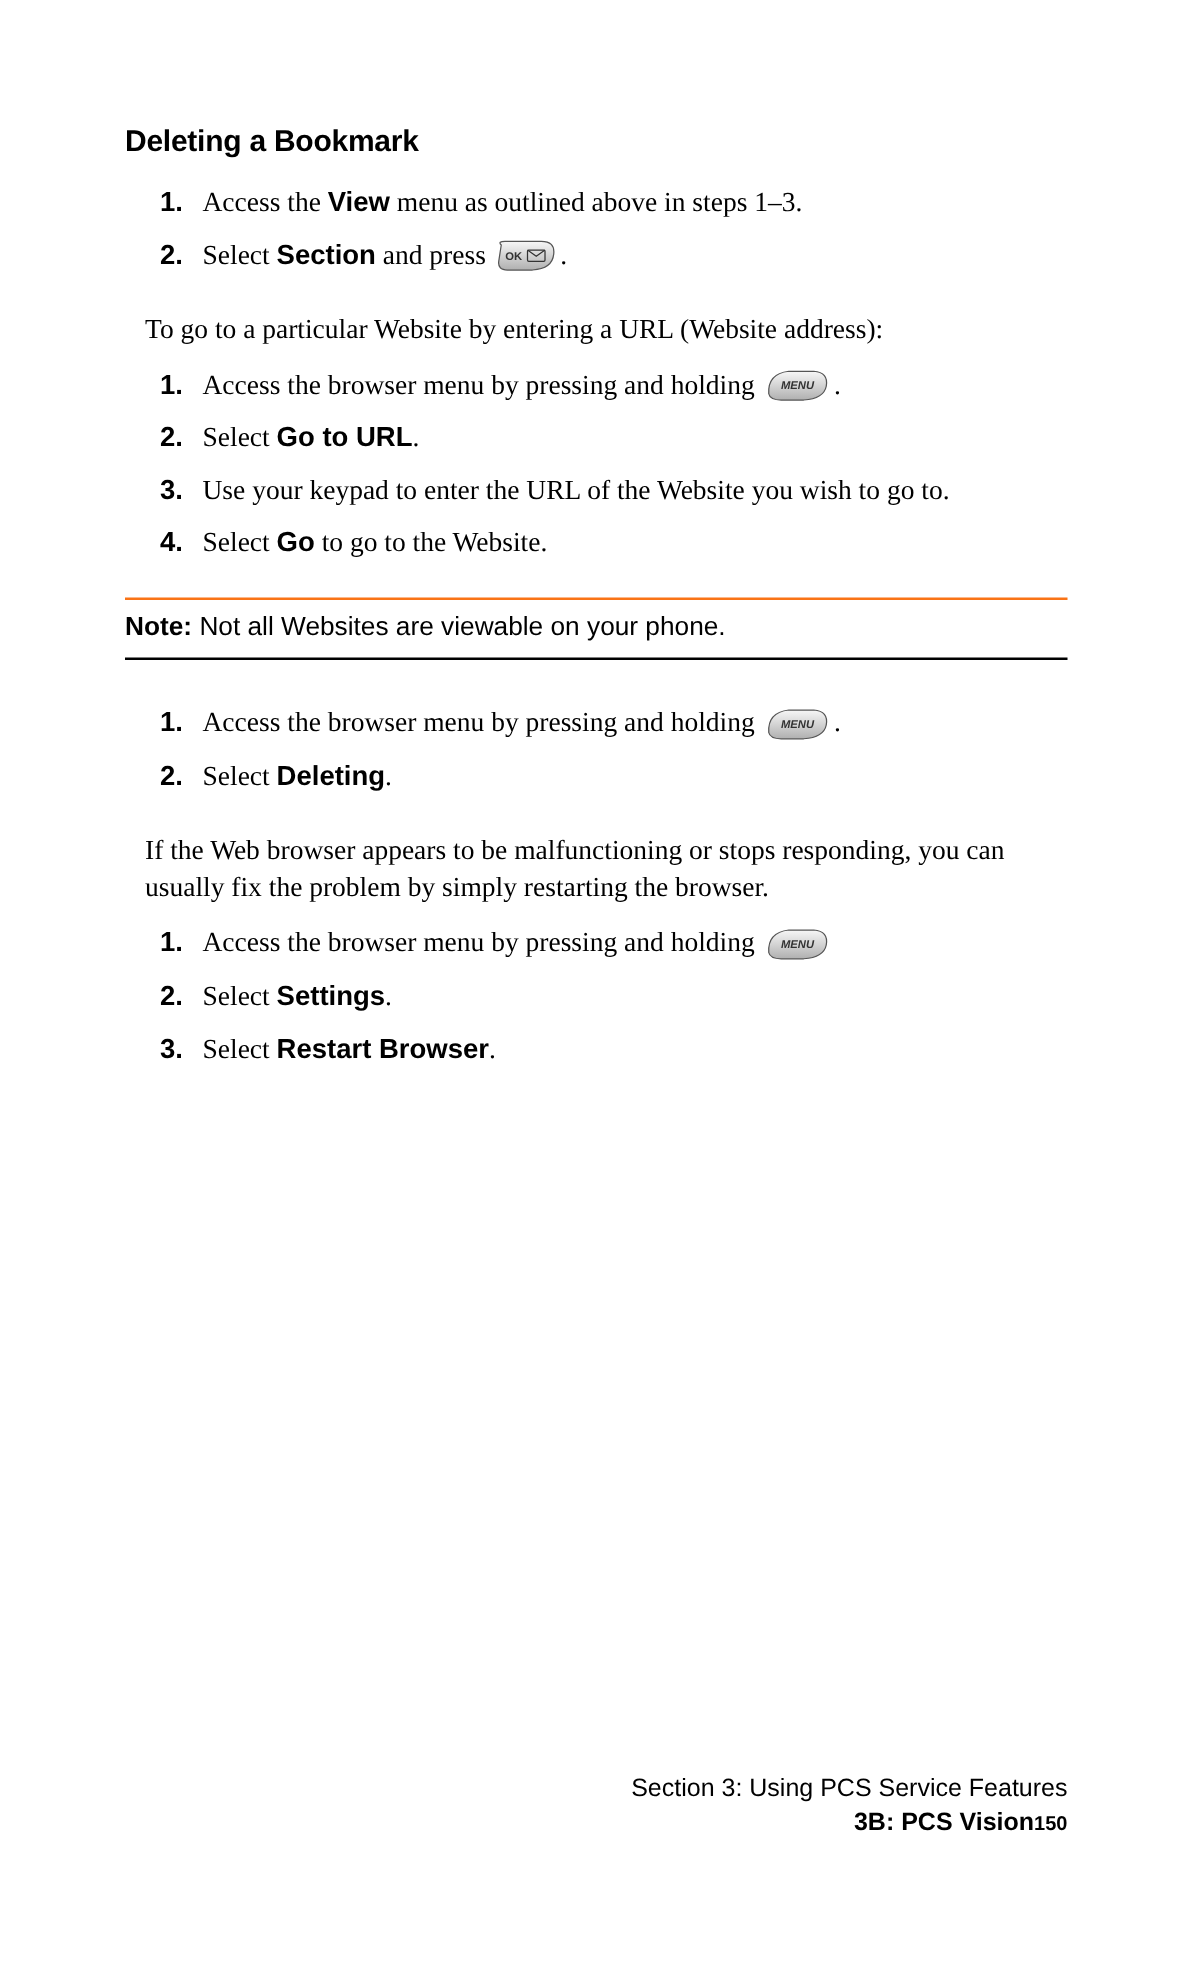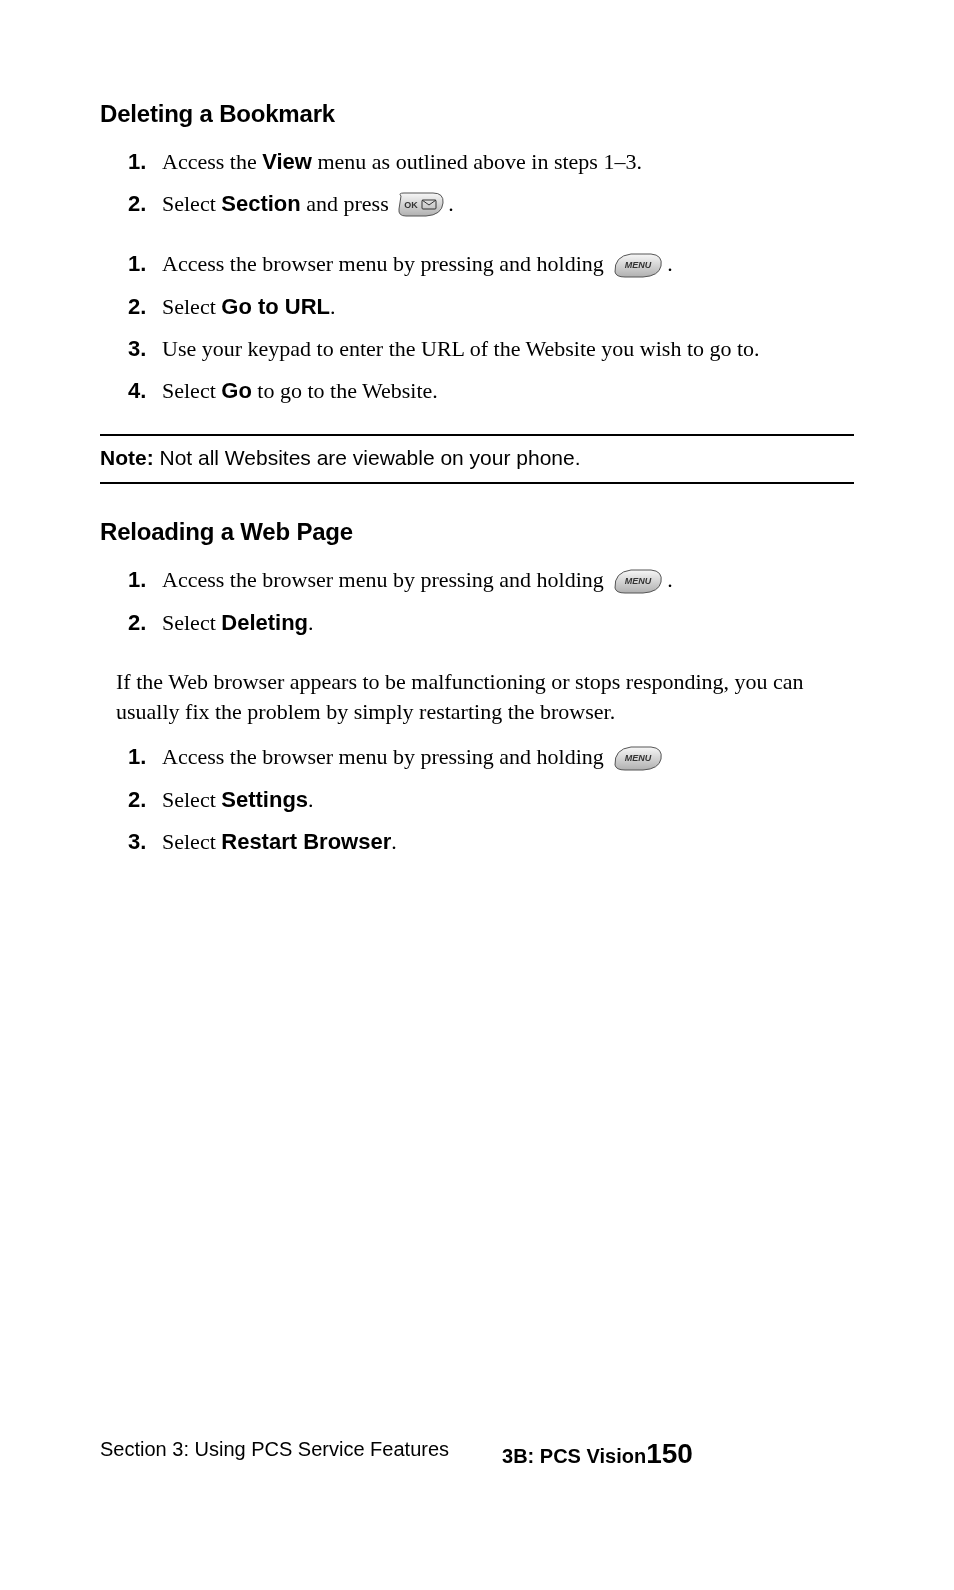--- a/index.html
+++ b/index.html
@@ -52,53 +52,54 @@
   font-family: "Helvetica Neue", Helvetica, Arial, sans-serif;
   font-weight: 700;
   font-size: 22px;
 }
 strong.bold {
   font-family: "Helvetica Neue", Helvetica, Arial, sans-serif;
   font-weight: 700;
   margin-top: 39px;
 }
 .note {
-  border-top: 2px solid #000000;
+  border-top: 2px solid #f97316;
   border-bottom: 2px solid #000;
   padding: 10px 0 12px 0;
   margin: 18px 0 34px 0;
   font-family: "Helvetica Neue", Helvetica, Arial, sans-serif;
   font-size: 21px;
 }
 .note .note-label { font-weight: 700; }
 .key {
   display: inline-block;
   vertical-align: middle;
   position: relative;
   top: -1px;
   margin: 0 2px;
 }
 .key svg { display: block; }
 .footer {
   display: flex;
-  flex-direction: row;
-  gap: 16px;
+  flex-direction: column;
+  gap: 4px;
   font-family: "Helvetica Neue", Helvetica, Arial, sans-serif;
   font-size: 20px;
   margin-top: 20px;
+  align-items: flex-end;
 }
 .footer-row {
   display: flex;
   justify-content: space-between;
   align-items: baseline;
   margin-left: 37px;
 }
 .footer-section { color: #000; font-weight: 400; }
 .footer-sub { font-weight: 700; }
-.footer-page { font-weight: 700; font-size: 28px; }
+.footer-page { font-weight: 700; font-size: 16px; }
 </style>
 </head>
 <body>
 
 <div class="page">
   <div class="content">
 
     <div class="heading">Deleting a Bookmark</div>
     <ol class="steps">
         <li><span class="num">1.</span>Access the <strong class="bold">View</strong> menu as outlined above in steps 1–3.</li>
@@ -109,41 +110,41 @@
                   <stop offset="1" stop-color="#b0b0b0"></stop>
                 </linearGradient>
               </defs>
               <path d="M5 5 Q2 2 8 2 L37 2 Q48 2 47 12 Q46 24 30 25 L10 25 Q2 25 3 18 Z" fill="url(#gOk)" stroke="#555" stroke-width="1"></path>
               <text x="15" y="17" text-anchor="middle" font-family="Helvetica,Arial,sans-serif" font-size="9" font-weight="700" fill="#333">OK</text>
               <rect x="26" y="9" width="14" height="9" rx="1" fill="none" stroke="#333" stroke-width="1"></rect>
               <path d="M26 9 L33 14 L40 9" fill="none" stroke="#333" stroke-width="1"></path>
             </svg></span>.</li>
       </ol>
 
+    <p class="intro">To go to a particular Website by entering a URL (Website address):</p>
     <ol class="steps">
         <li><span class="num">1.</span>Access the browser menu by pressing and holding <span class="key"><svg width="54" height="30" viewBox="0 0 54 30">
               <defs>
                 <linearGradient id="gMenu" x1="0" y1="0" x2="0" y2="1">
                   <stop offset="0" stop-color="#f7f7f7"></stop>
                   <stop offset="1" stop-color="#b0b0b0"></stop>
                 </linearGradient>
               </defs>
               <path d="M4 22 Q3 6 20 4 L40 4 Q52 5 50 16 Q48 26 32 27 L14 27 Q5 27 4 22 Z" fill="url(#gMenu)" stroke="#555" stroke-width="1"></path>
               <text x="27" y="18" text-anchor="middle" font-family="Helvetica,Arial,sans-serif" font-size="9" font-weight="700" font-style="italic" fill="#333">MENU</text>
             </svg></span>.</li>
         <li><span class="num">2.</span>Select <strong class="bold">Go to URL</strong>.</li>
         <li><span class="num">3.</span>Use your keypad to enter the URL of the Website you wish to go to.</li>
         <li><span class="num">4.</span>Select <strong class="bold">Go</strong> to go to the Website.</li>
       </ol>
 
     <div class="note">
       <span class="note-label">Note:</span><span> Not all Websites are viewable on your phone.</span>
     </div>
 
-    <div class="heading">Reloading a Web Page</div>
     <ol class="steps">
         <li><span class="num">1.</span>Access the browser menu by pressing and holding <span class="key"><svg width="54" height="30" viewBox="0 0 54 30">
               <defs>
                 <linearGradient id="gMenu" x1="0" y1="0" x2="0" y2="1">
                   <stop offset="0" stop-color="#f7f7f7"></stop>
                   <stop offset="1" stop-color="#b0b0b0"></stop>
                 </linearGradient>
               </defs>
               <path d="M4 22 Q3 6 20 4 L40 4 Q52 5 50 16 Q48 26 32 27 L14 27 Q5 27 4 22 Z" fill="url(#gMenu)" stroke="#555" stroke-width="1"></path>
               <text x="27" y="18" text-anchor="middle" font-family="Helvetica,Arial,sans-serif" font-size="9" font-weight="700" font-style="italic" fill="#333">MENU</text>

